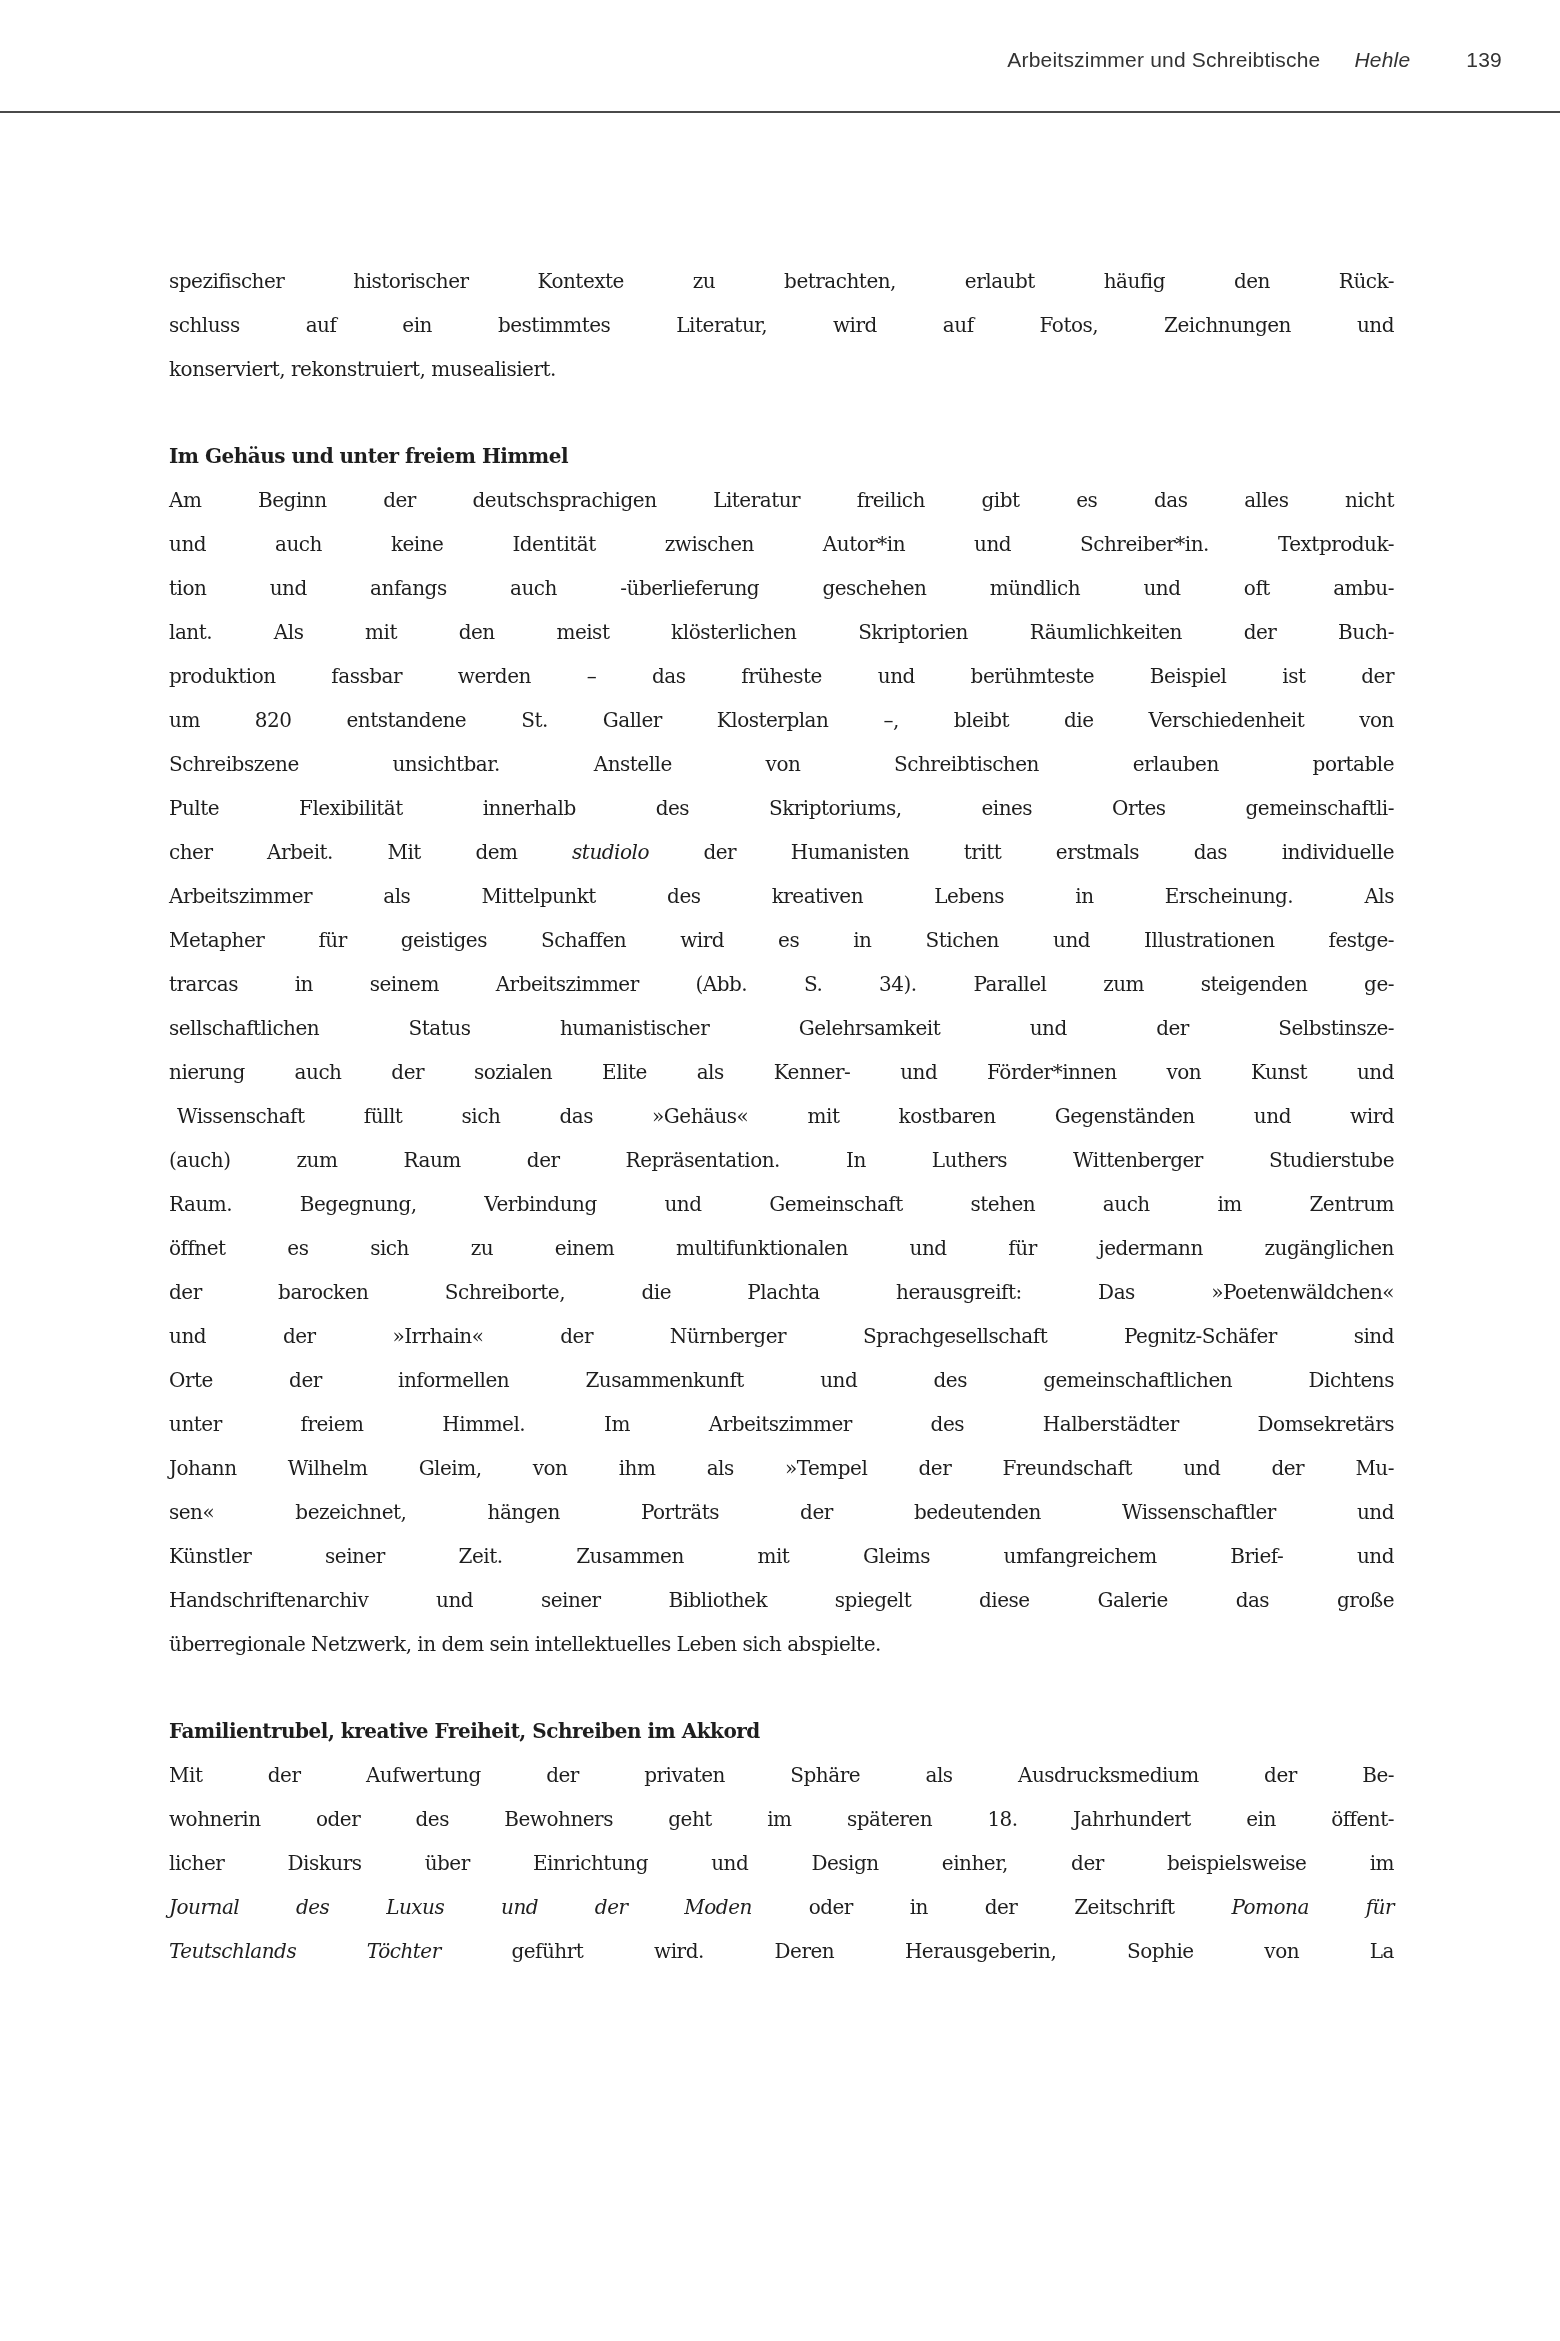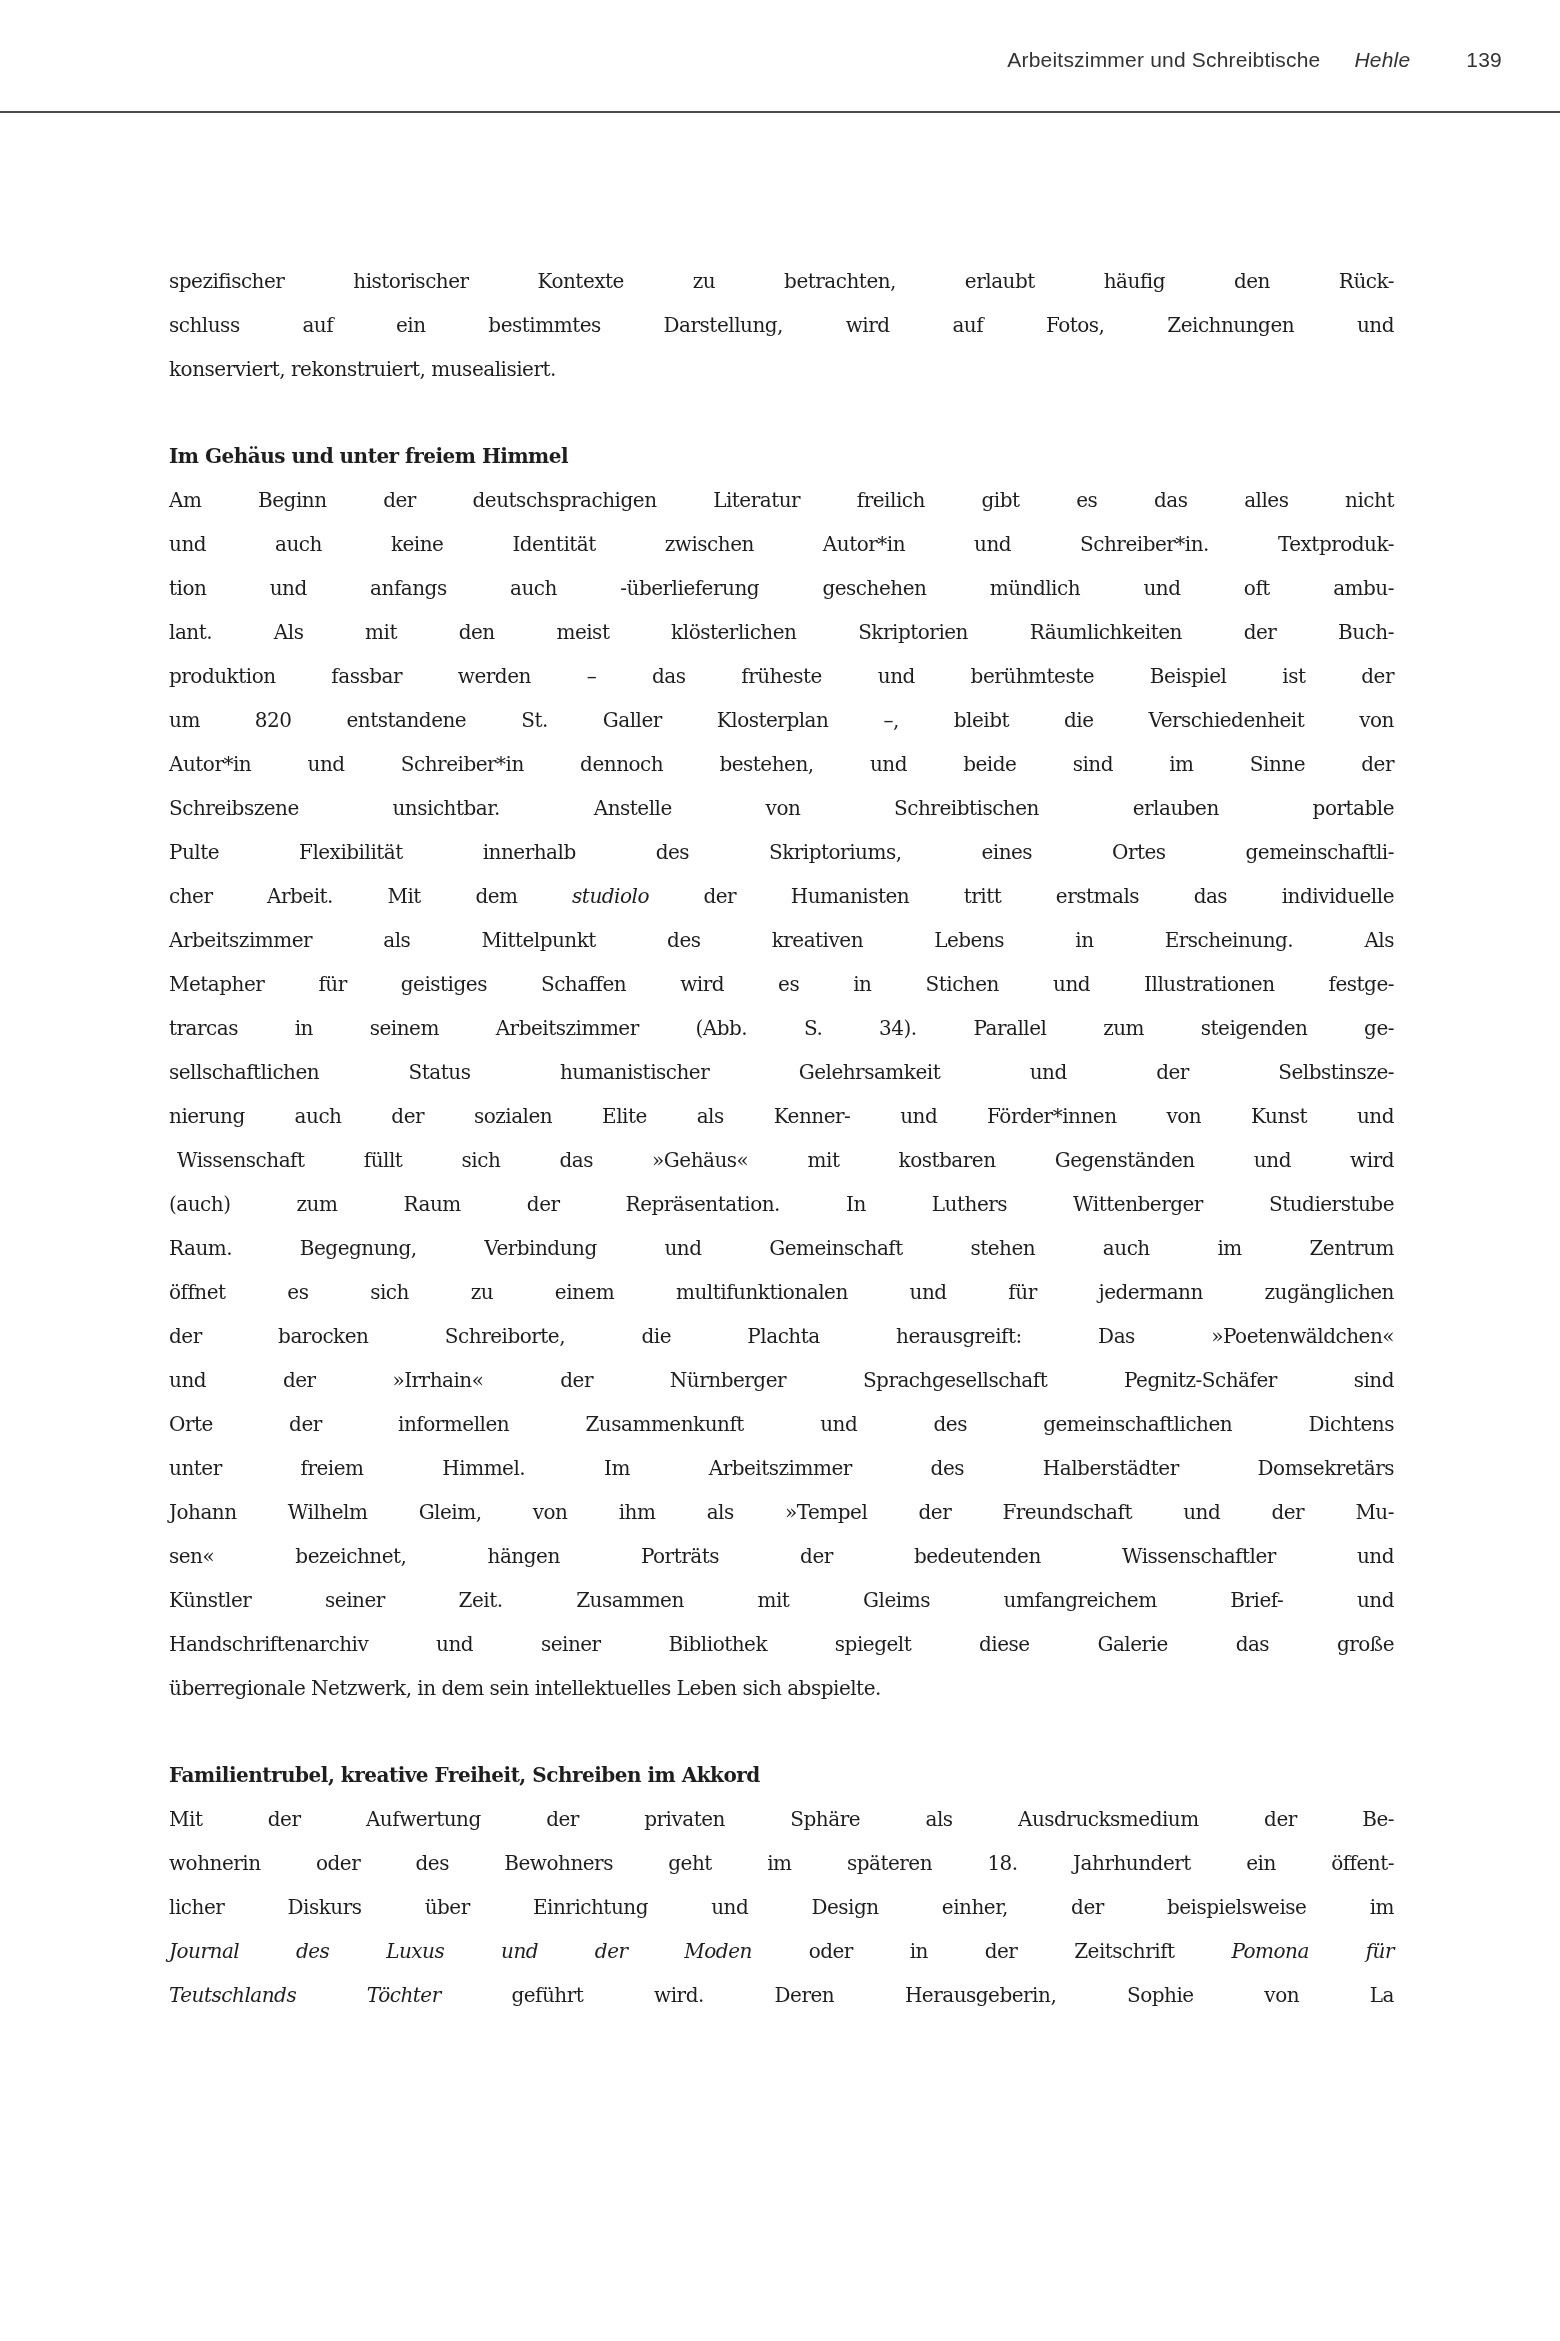--- a/index.html
+++ b/index.html
@@ -33,35 +33,34 @@
 <header class="running-head">
   <span class="rh-title">Arbeitszimmer und Schreibtische</span>
   <span class="rh-author">Hehle</span>
   <span class="rh-page">139</span>
 </header>
 <div class="rule"></div>
 
 <main class="body-text">
   <section>
     <div class="line" style="white-space: nowrap; display: block;">spezifischer historischer Kontexte zu betrachten, erlaubt häufig den Rück-</div>
-    <div class="line" style="white-space: nowrap; display: block;">schluss auf ein bestimmtes Darstellung, wird auf Fotos, Zeichnungen und</div>
+    <div class="line" style="white-space: nowrap; display: block;">schluss auf ein bestimmtes Literatur, wird auf Fotos, Zeichnungen und</div>
     <div class="line last">konserviert, rekonstruiert, musealisiert.</div>
   </section>
 
   <div class="gap"></div>
 
   <section>
     <div class="line heading">Im Gehäus und unter freiem Himmel</div>
     <div class="line" style="white-space: nowrap; display: block;">Am Beginn der deutschsprachigen Literatur freilich gibt es das alles nicht</div>
     <div class="line" style="white-space: nowrap; display: block;">und auch keine Identität zwischen Autor*in und Schreiber*in. Textproduk-</div>
     <div class="line" style="white-space: nowrap; display: block;">tion und anfangs auch -überlieferung geschehen mündlich und oft ambu-</div>
     <div class="line" style="white-space: nowrap; display: block;">lant. Als mit den meist klösterlichen Skriptorien Räumlichkeiten der Buch-</div>
     <div class="line" style="white-space: nowrap; display: block;">produktion fassbar werden – das früheste und berühmteste Beispiel ist der</div>
     <div class="line" style="white-space: nowrap; display: block;">um 820 entstandene St. Galler Klosterplan –, bleibt die Verschiedenheit von</div>
-    <div class="line" style="white-space: nowrap; display: block;">Autor*in und Schreiber*in dennoch bestehen, und beide sind im Sinne der</div>
     <div class="line" style="white-space: nowrap; display: block;">Schreibszene unsichtbar. Anstelle von Schreibtischen erlauben portable</div>
     <div class="line" style="white-space: nowrap; display: block;">Pulte Flexibilität innerhalb des Skriptoriums, eines Ortes gemeinschaftli-</div>
     <div class="line" style="white-space: nowrap; display: block; letter-spacing: -0.5px;"><span>cher Arbeit. Mit dem </span><em>studiolo</em><span> der Humanisten tritt erstmals das individuelle</span></div>
     <div class="line" style="white-space: nowrap; display: block;">Arbeitszimmer als Mittelpunkt des kreativen Lebens in Erscheinung. Als</div>
     <div class="line" style="white-space: nowrap; display: block;">Metapher für geistiges Schaffen wird es in Stichen und Illustrationen festge-</div>
     <div class="line" style="white-space: nowrap; display: block;">trarcas in seinem Arbeitszimmer (Abb. S. 34). Parallel zum steigenden ge-</div>
     <div class="line" style="white-space: nowrap; display: block;">sellschaftlichen Status humanistischer Gelehrsamkeit und der Selbstinsze-</div>
     <div class="line" style="white-space: nowrap; display: block;">nierung auch der sozialen Elite als Kenner- und Förder*innen von Kunst und</div>
     <div class="line" style="white-space: nowrap; display: block; margin-left: 8px;">Wissenschaft füllt sich das »Gehäus« mit kostbaren Gegenständen und wird</div>
     <div class="line" style="white-space: nowrap; display: block;">(auch) zum Raum der Repräsentation. In Luthers Wittenberger Studierstube</div>

